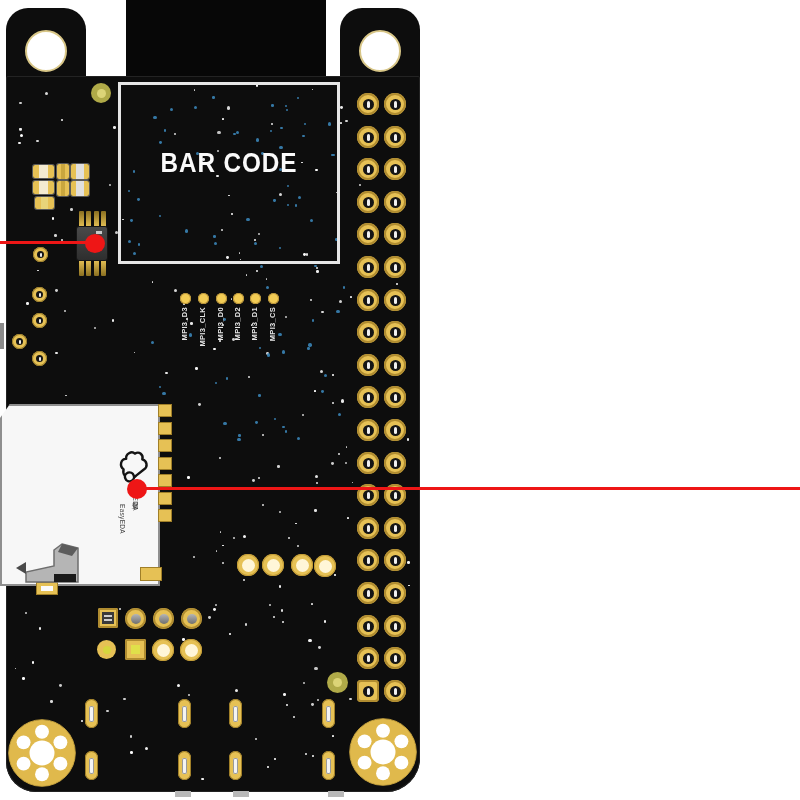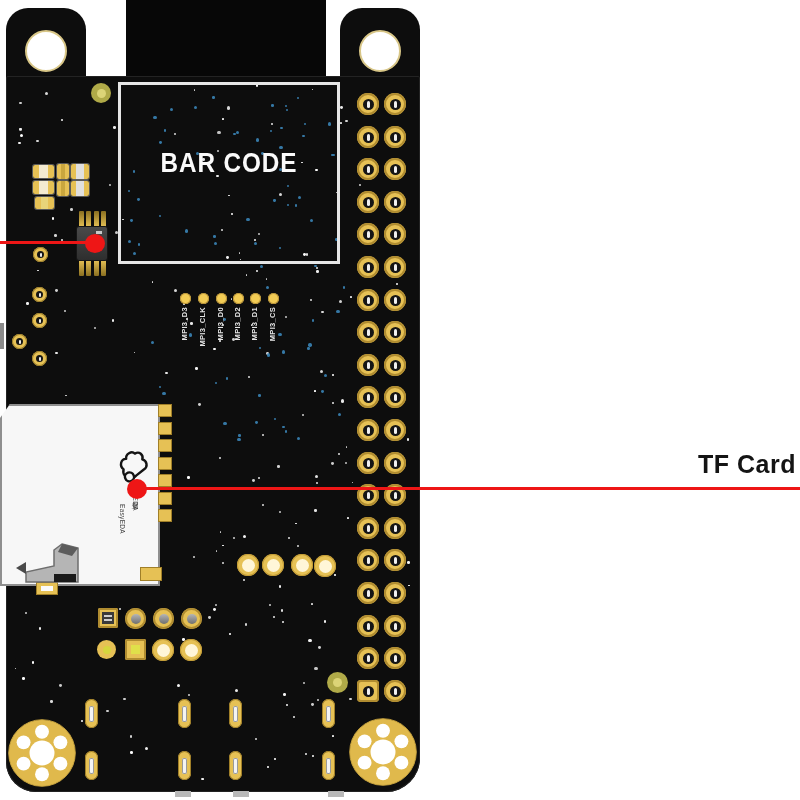--- a/index.html
+++ b/index.html
@@ -580,21 +580,20 @@
       <path d="M12,30 C6,28 4,22 7,18 C4,13 8,7 13,9 C14,4 21,3 23,7 C28,6 31,11 28,15 C32,18 31,24 26,25 L17,28 Z"></path>
       <circle cx="10" cy="27" r="4.5"></circle>
     </g>
   </svg>
 
   <div class="wm" style="left:130px;top:496px;">立创EDA</div>
   <div class="wm" style="left:119px;top:504px;">EasyEDA</div>
 
   <div class="red-line" style="left:140px;top:487px;width:660px;"></div>
   <div class="red-dot" style="left:127px;top:479px;width:20px;height:20px;"></div>
-  <div class="abs tf-label">TF Card</div>
 
   <div class="ring-bright" style="left:237px;top:554px;">
       <span class="core"></span>
     </div>
   <div class="ring-bright" style="left:262px;top:554px;">
       <span class="core"></span>
     </div>
   <div class="ring-bright" style="left:291px;top:554px;">
       <span class="core"></span>
     </div>

